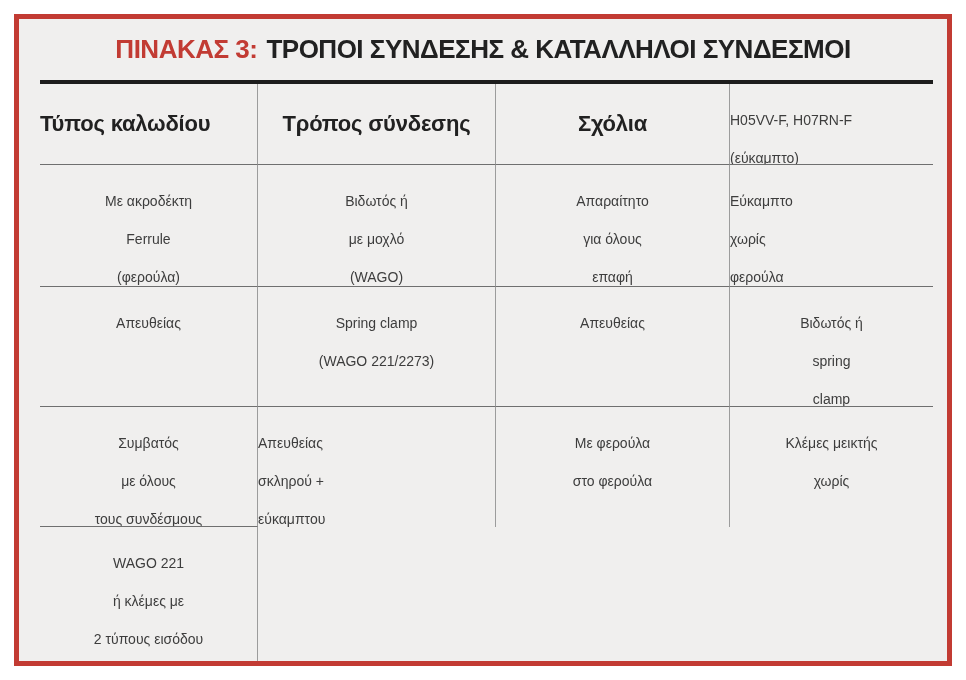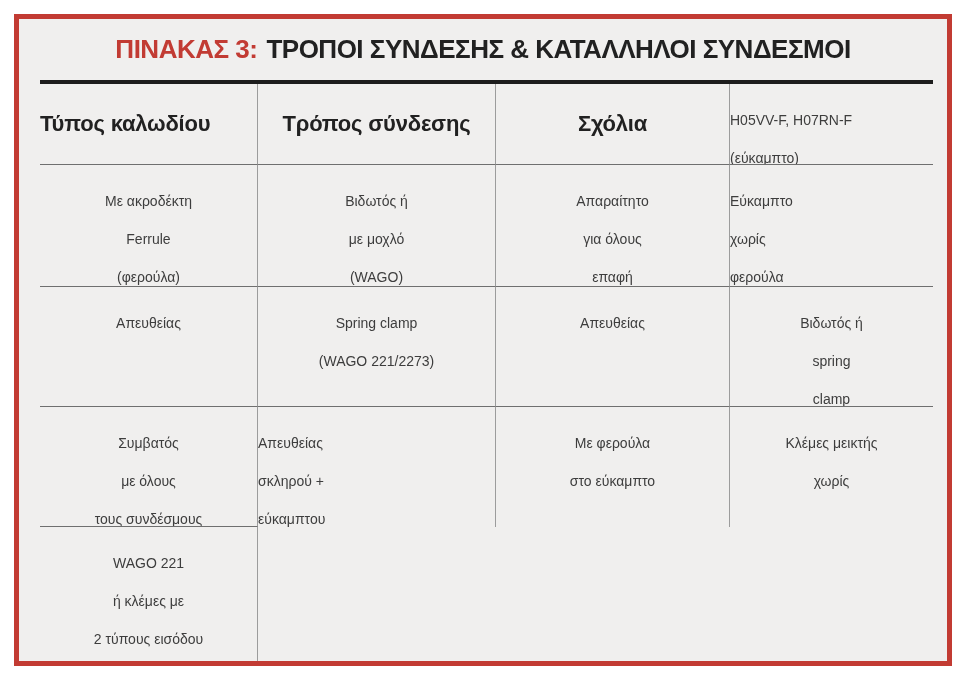--- a/index.html
+++ b/index.html
@@ -145,21 +145,21 @@
       <div>τους συνδέσμους</div>
     </div>
 
     <div class="cell td c0">
       <div>Απευθείας</div>
       <div>σκληρού +</div>
       <div>εύκαμπτου</div>
     </div>
     <div class="cell td">
       <div>Με φερούλα</div>
-      <div>στο εύκαμπτο</div>
+      <div>στο φερούλα</div>
     </div>
     <div class="cell td">
       <div>Κλέμες μεικτής</div>
       <div>χωρίς</div>
     </div>
     <div class="cell td">
       <div>WAGO 221</div>
       <div>ή κλέμες με</div>
       <div>2 τύπους εισόδου</div>
     </div>

